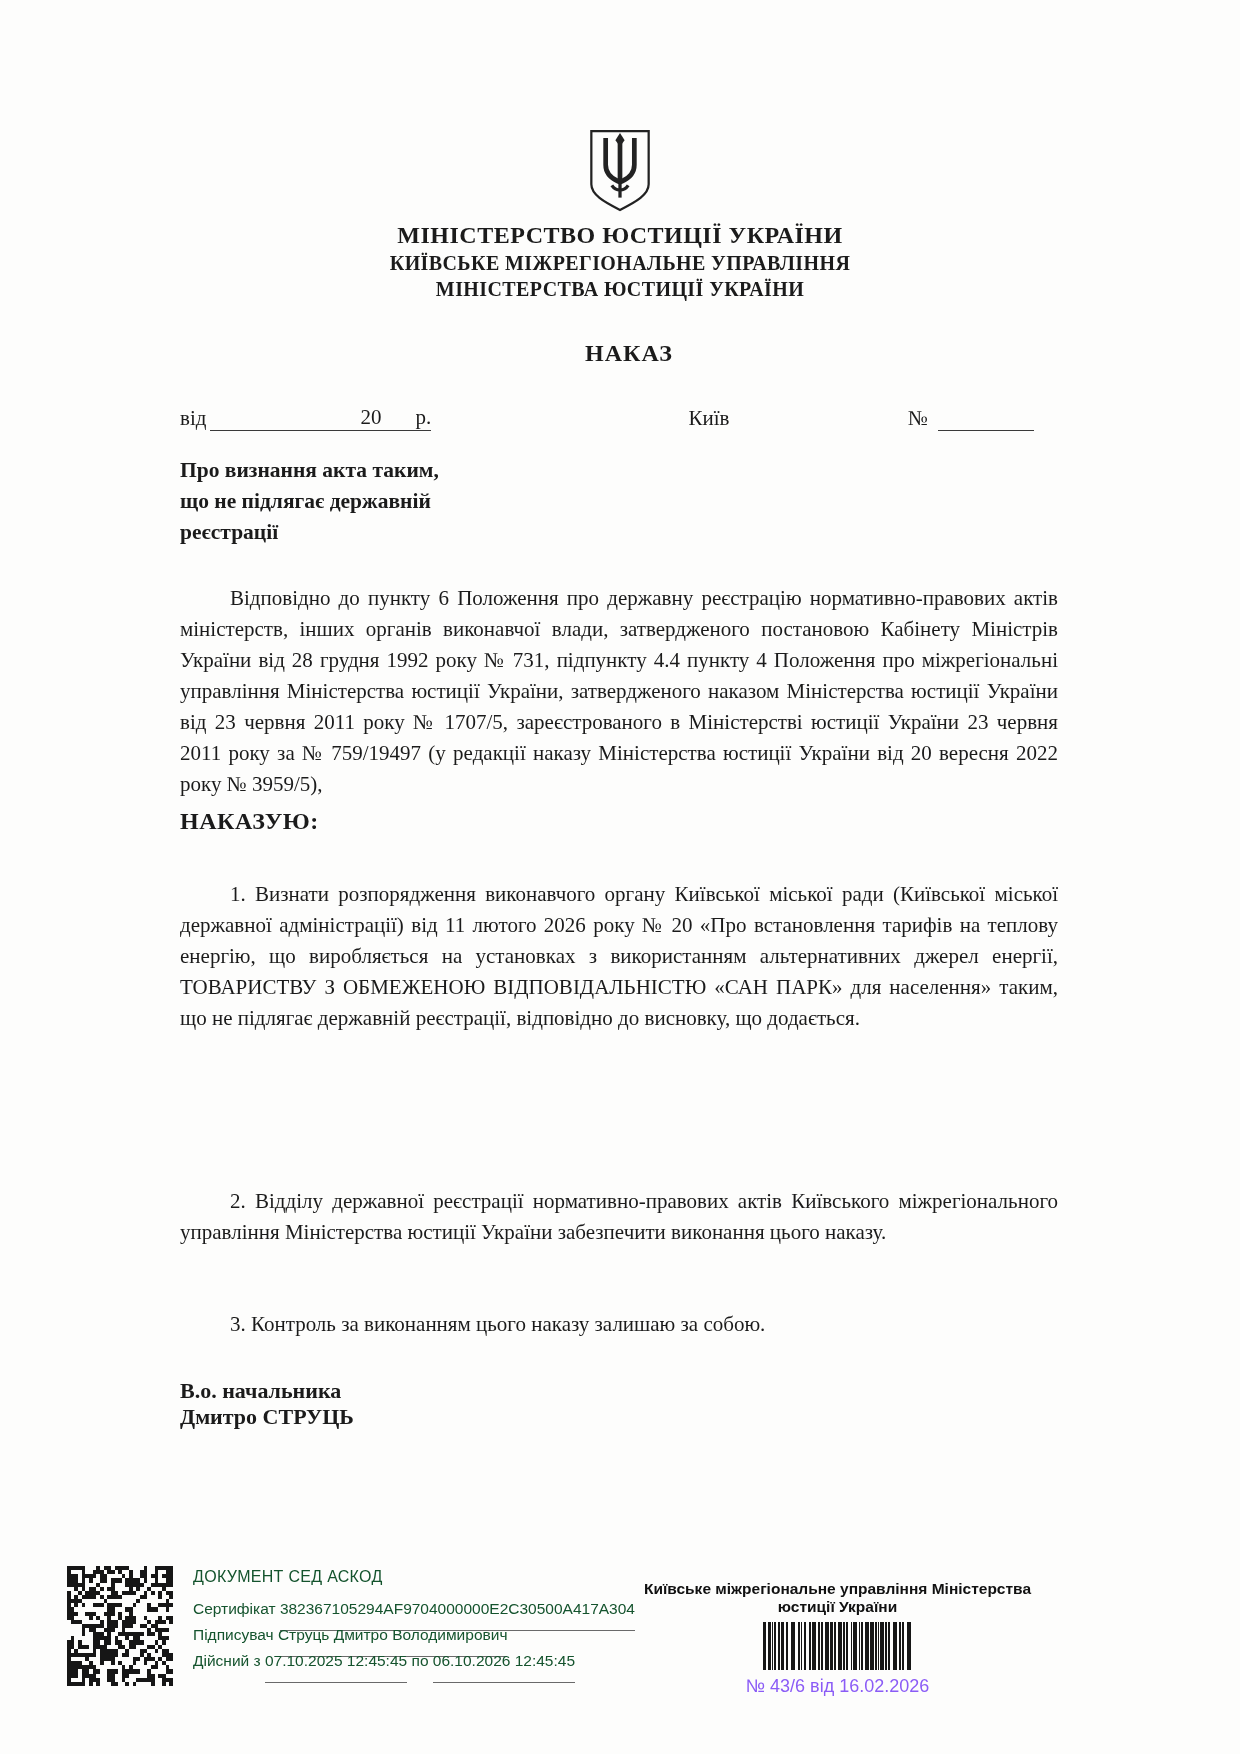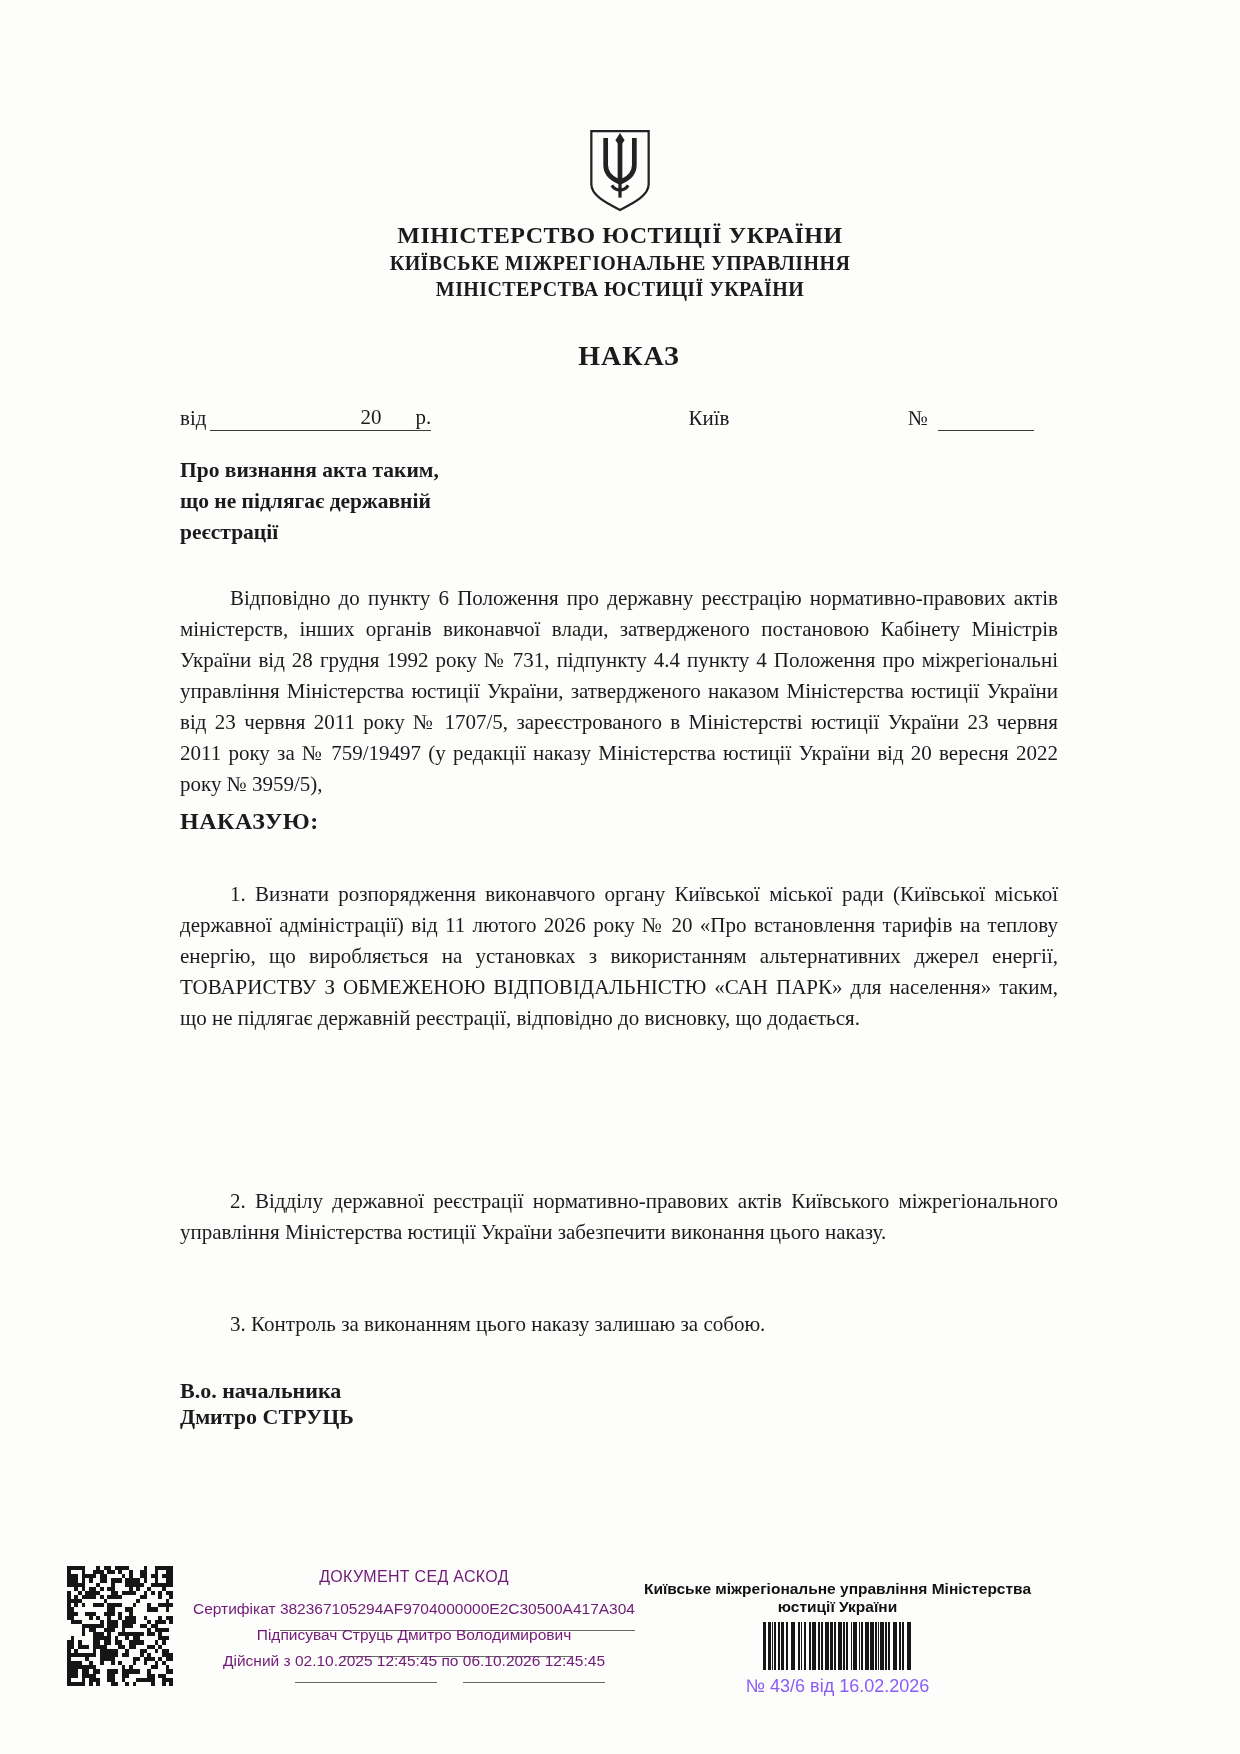--- a/index.html
+++ b/index.html
@@ -4,41 +4,41 @@
 <style>
   html,body{margin:0;padding:0;background:#e8e8e8;}
   .page{
     position:relative;width:1240px;height:1754px;background:#fdfdfc;margin:0 auto;
     font-family:"Liberation Serif","DejaVu Serif",serif;color:#1b1b1b;overflow:hidden;
   }
   .emblem-wrap{position:absolute;left:0;right:0;top:128px;text-align:center;}
   .org-header{position:absolute;left:0;right:0;top:222px;text-align:center;font-weight:bold;}
   .org-header .ministry{font-size:24px;letter-spacing:.5px;}
   .org-header .office{font-size:20px;letter-spacing:.4px;margin-top:3px;}
-  .doc-title{position:absolute;left:0;right:0;top:340px;text-align:center;font-weight:bold;font-size:28px;letter-spacing:1px;margin-left:18px;}
+  .doc-title{position:absolute;left:0;right:0;top:340px;text-align:center;font-weight:bold;font-size:24px;letter-spacing:1px;margin-left:18px;}
   .date-row{position:absolute;left:180px;right:182px;top:405px;font-size:21px;display:flex;align-items:flex-end;}
   .date-left{width:390px;display:flex;align-items:flex-end;}
   .blank{display:inline-block;border-bottom:1.5px solid #3a3a3a;}
   .date-fill{display:inline-flex;align-items:flex-end;border-bottom:1.5px solid #3a3a3a;margin-left:4px;}
   .sp140{display:inline-block;width:150px;}
   .sp28{display:inline-block;width:34px;}
   .date-city{flex:1;text-align:center;padding-right:60px;}
   .date-no{width:150px;display:flex;align-items:flex-end;}
   .subject{position:absolute;left:180px;top:455px;font-weight:bold;font-size:21.5px;line-height:31px;}
   .bodytext{font-size:21px;line-height:31px;text-align:justify;}
   .preamble{position:absolute;left:180px;width:878px;top:562px;text-indent:50px;}
   .resolve{position:absolute;left:180px;top:808px;font-weight:bold;font-size:24px;letter-spacing:.5px;}
   .item1{position:absolute;left:180px;width:878px;top:858px;text-indent:50px;}
   .item2{position:absolute;left:180px;width:878px;top:1165px;text-indent:50px;}
   .item3{position:absolute;left:180px;width:878px;top:1288px;text-indent:50px;text-align:left;}
   .sig-row{position:absolute;left:180px;width:878px;top:1378px;display:flex;justify-content:flex-start;font-weight:bold;font-size:22px;flex-direction:column;}
   .sig-name{margin-right:80px;}
   .footer{position:absolute;left:0;top:1558px;width:1240px;font-family:"Liberation Sans","DejaVu Sans",sans-serif;}
   .qr{position:absolute;left:67px;top:8px;width:106px;height:120px;}
-  .stamp-text{position:absolute;left:193px;top:10px;color:#701a75;font-size:15.5px;text-align:center;}
+  .stamp-text{position:absolute;left:193px;top:10px;color:#14532d;font-size:15.5px;}
   .stamp-sys{font-size:16px;letter-spacing:.3px;margin-bottom:14px;}
   .stamp-line{margin-top:8px;}
   .uv{border-bottom:1px solid #6a6a6a;padding-bottom:13px;}
   .reg-block{position:absolute;left:615px;top:22px;width:445px;text-align:center;color:#111;}
   .reg-org{font-size:15.5px;font-weight:bold;}
   .barcode{display:inline-block;margin-top:6px;height:48px;}
   .reg-no{font-size:18px;margin-top:2px;color:#8b5cf6;}
 </style>
 </head>
 <body>
@@ -518,21 +518,21 @@
       <div class="stamp-line">
         <span>Сертифікат</span>
         <span class="uv">382367105294AF9704000000E2C30500A417A304</span>
       </div>
       <div class="stamp-line">
         <span>Підписувач</span>
         <span class="uv">Струць Дмитро Володимирович</span>
       </div>
       <div class="stamp-line">
         <span>Дійсний з</span>
-        <span class="uv">02.10.2025 12:45:45</span>
+        <span class="uv">07.10.2025 12:45:45</span>
         <span>по</span>
         <span class="uv">06.10.2026 12:45:45</span>
       </div>
     </div>
 
     <div class="reg-block">
       <div class="reg-org">Київське міжрегіональне управління Міністерства юстиції України</div>
       <span class="barcode" id="barcode"><svg viewBox="0 0 150 48" width="150" height="48" fill="#161616" shape-rendering="crispEdges">
             <rect x="0" y="0" width="3" height="48"></rect>
             <rect x="5" y="0" width="3" height="48"></rect>

